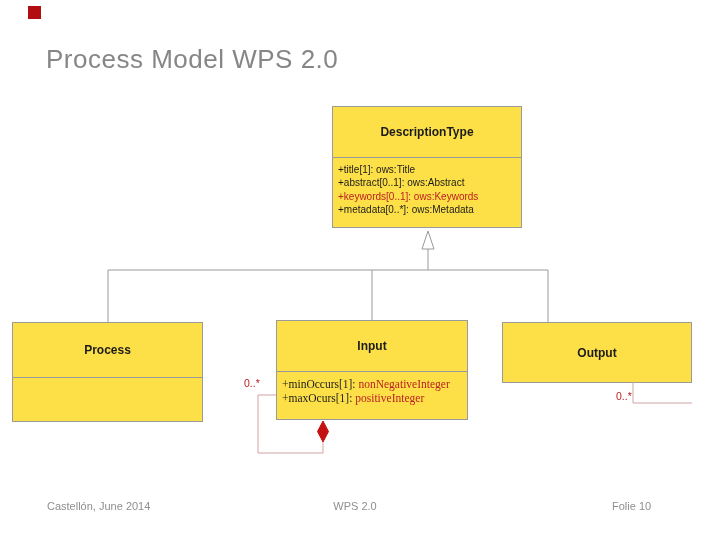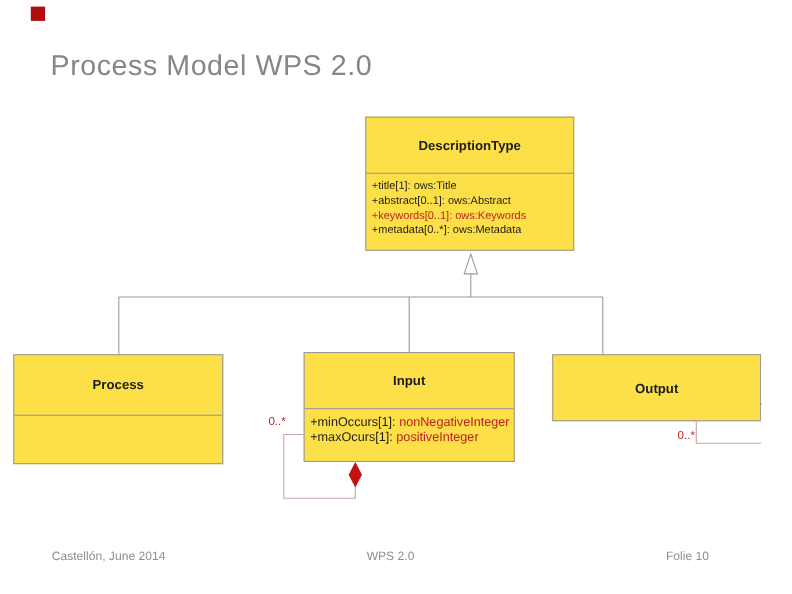--- a/index.html
+++ b/index.html
@@ -35,39 +35,39 @@
   #desc-box .attrs div { line-height:13.3px; }
 
   #proc-box   { left:12px;  top:322px; width:191px; height:100px; }
   #proc-box .hdr   { height:54px; }
   #proc-box .attrs { font-size:11px; padding-top:6px; }
   #proc-box .attrs div { line-height:13.5px; }
 
   #input-box  { left:276px; top:320px; width:192px; height:100px; }
   #input-box .hdr  { height:50px; }
   #input-box .attrs { font-size:11.5px; }
-  #input-box .attrs div { line-height:14px; }
+  #input-box .attrs div { line-height:14px;font-family:Liberation Serif, serif; }
 
   #output-box { left:502px; top:322px; width:190px; height:61px; }
   #output-box .hdr { height:59px; }
 
   .mult { position:absolute; font-size:10.5px; color:var(--accent_red,#bb2025); white-space:nowrap; }
   #input-mult  { left:244px; top:377px; }
   #output-mult { left:616px; top:390px; }
 
   svg.overlay { position:absolute; left:0; top:0; pointer-events:none; }
   .gline { stroke:var(--line_gray,#9a9a9a); stroke-width:1; fill:none; }
   .rloop { stroke:var(--loop_red,#cfa3a3);  stroke-width:1; fill:none; }
   .tri   { fill:#ffffff; stroke:var(--line_gray,#9a9a9a); stroke-width:1; }
   .diamond { fill:var(--diamond_red,#c41111); stroke:var(--diamond_red,#c41111); }
 
   .footer-item { position:absolute; top:500px; font-size:11px; color:var(--footer_gray,#8f8f8f); white-space:nowrap; }
   #f-left   { left:47px; }
   #f-center { left:295px; width:120px; text-align:center; }
-  #f-right  { left:590px; width:70px; text-align:center; }
+  #f-right  { left:612px; width:70px; text-align:left; }
 </style>
 </head>
 <body>
 
 <div class="slide">
 
   <div class="logo"></div>
 
   <div class="slide-title">Process Model WPS 2.0</div>
 

